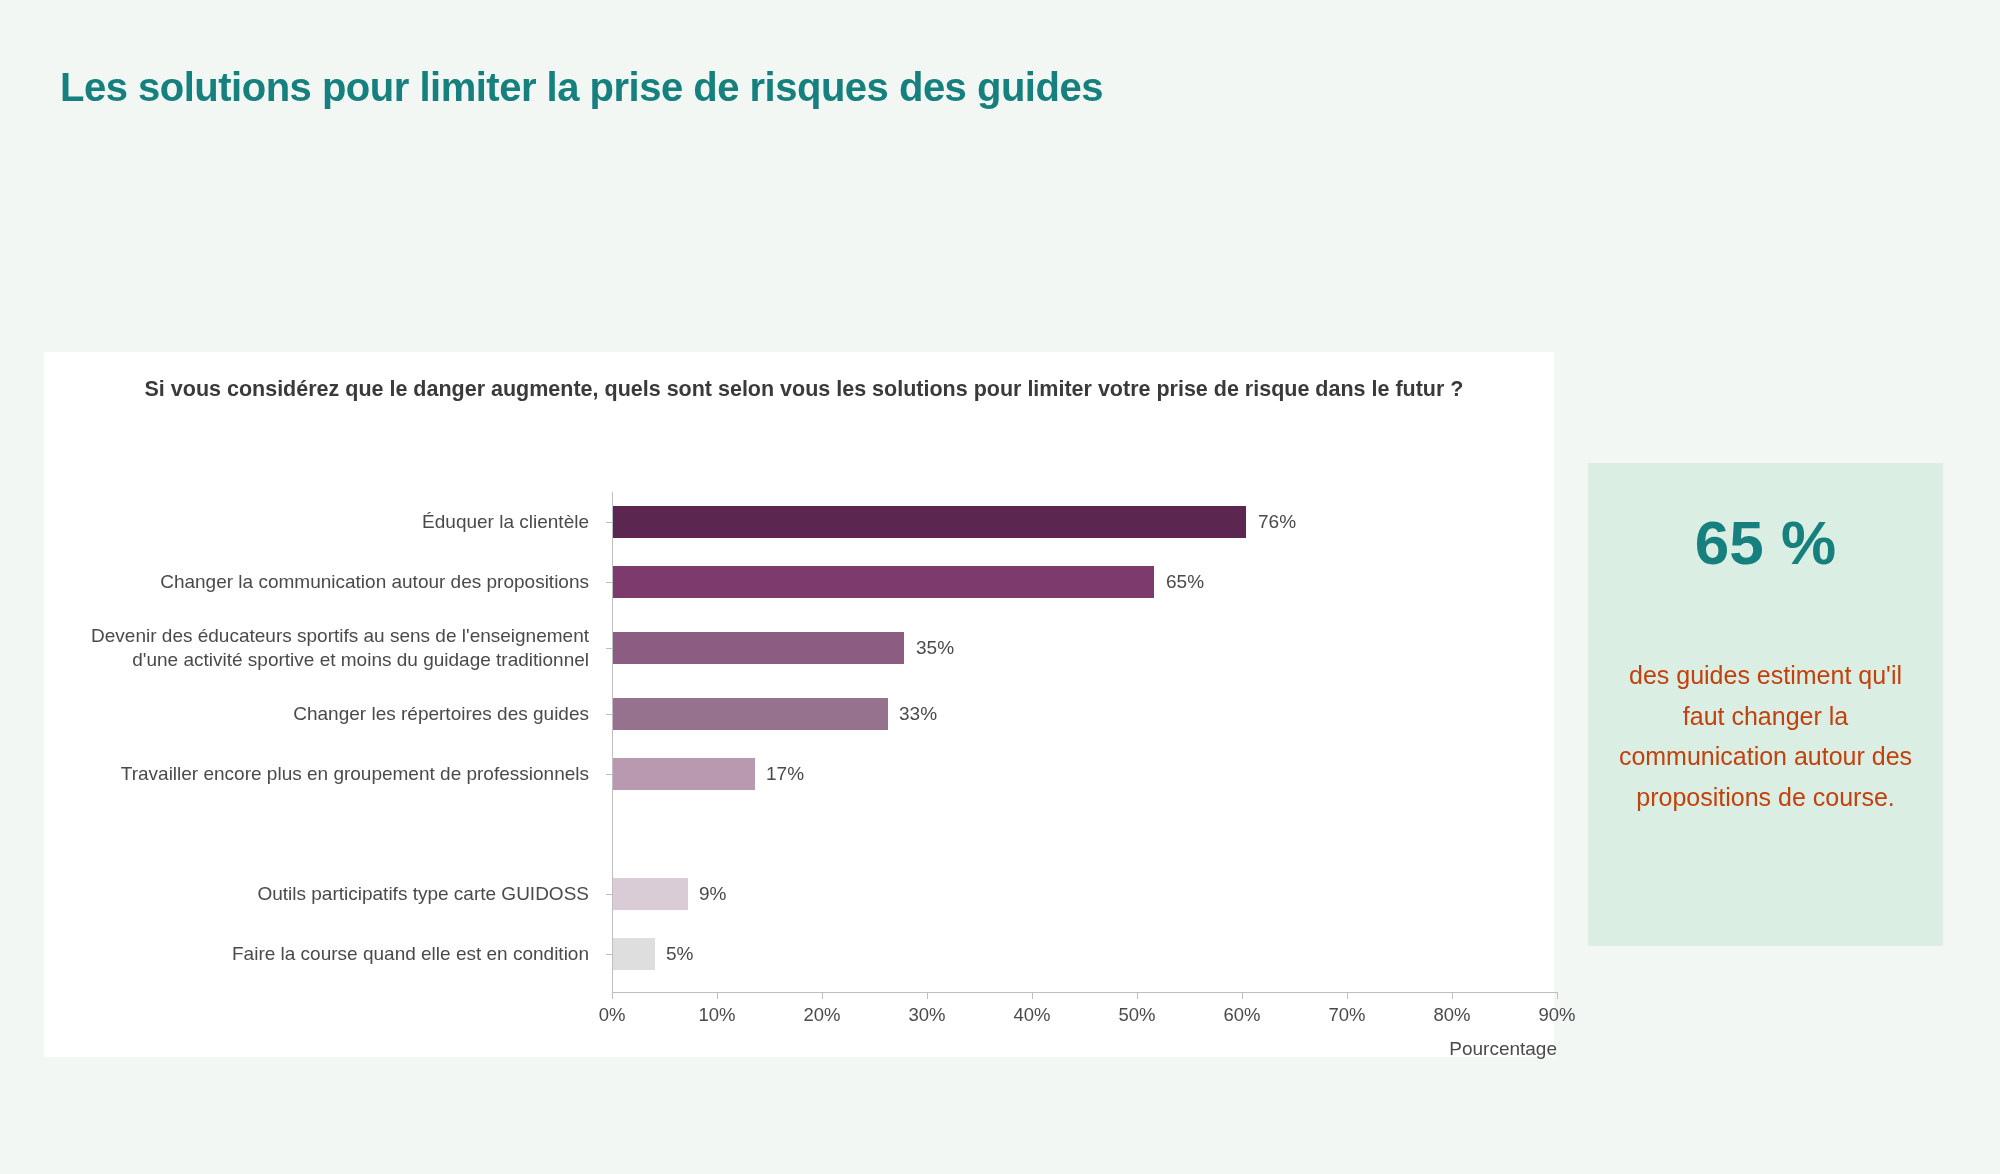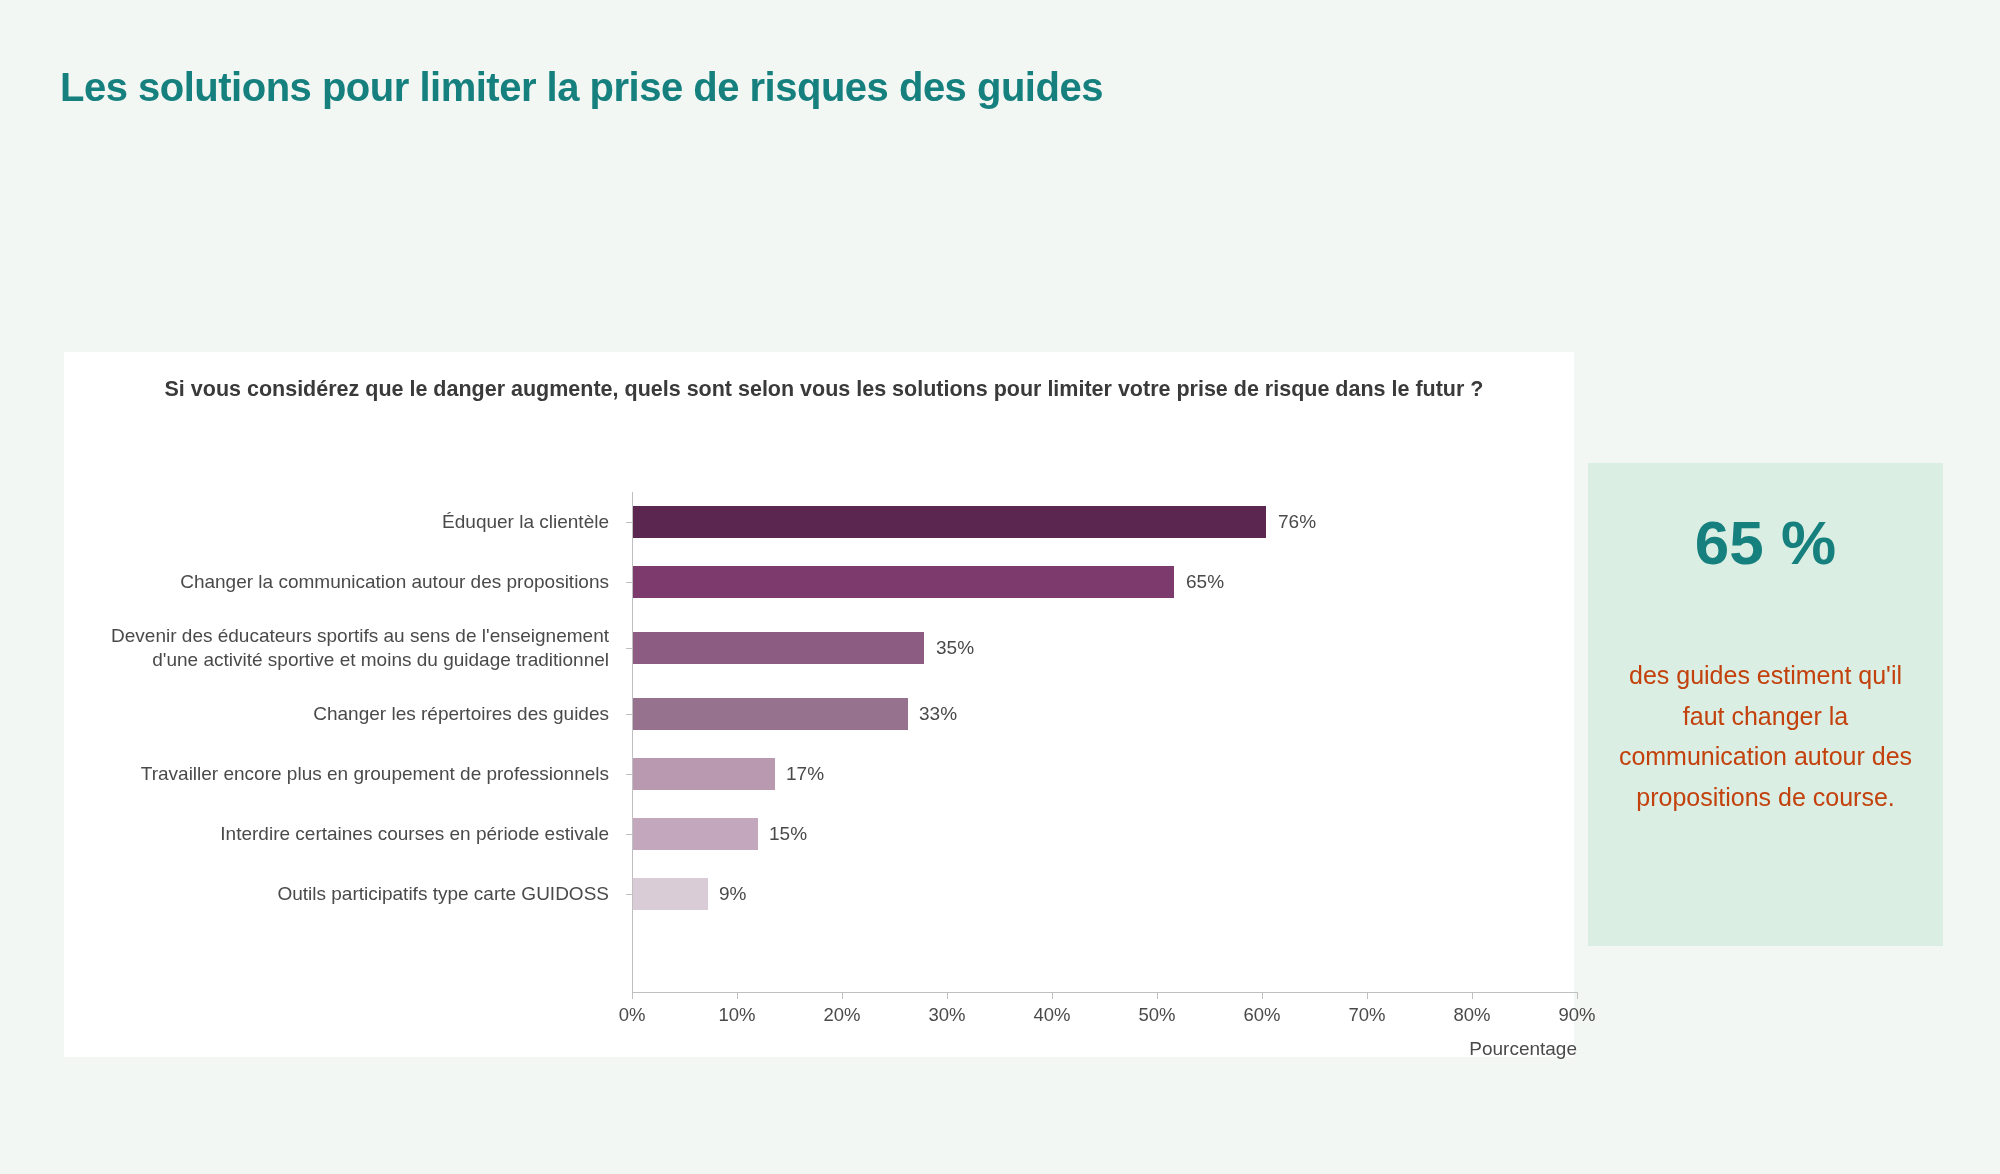--- a/index.html
+++ b/index.html
@@ -24,21 +24,21 @@
     font-size: 40px;
     line-height: 1.35;
     font-weight: bold;
     color: #16807e;
     letter-spacing: -0.5px;
   }
 
   
   .chart-card {
     position: absolute;
-    left: 64px;
+    left: 44px;
     top: 352px;
     width: 1510px;
     height: 705px;
     background: #ffffff;
     box-sizing: border-box;
   }
   .chart-question {
     position: absolute;
     left: 60px;
     top: 22px;
@@ -245,38 +245,38 @@
 
       <div class="row" style="top:252px;">
         <div class="label-wrap">
           <div class="cat-label">Travailler encore plus en groupement de professionnels</div>
         </div>
         <div class="tick"></div>
         <div class="bar" style="width:141.5px;background:#b899b0;"></div>
         <div class="bar-value" style="left:722px;">17%</div>
       </div>
 
-      <div class="row" style="top:312px;">
-        <div class="label-wrap">
-          <div class="cat-label">Interdire certaines courses en période estivale</div>
-        </div>
-        <div class="tick"></div>
-        <div class="bar" style="width:124.9px;background:#c3a8bd;"></div>
-        <div class="bar-value" style="left:705px;">15%</div>
-      </div>
 
       <div class="row" style="top:372px;">
         <div class="label-wrap">
           <div class="cat-label">Outils participatifs type carte GUIDOSS</div>
         </div>
         <div class="tick"></div>
         <div class="bar" style="width:74.9px;background:#d9ccd6;"></div>
         <div class="bar-value" style="left:655px;">9%</div>
       </div>
 
+      <div class="row" style="top:432px;">
+        <div class="label-wrap">
+          <div class="cat-label">Faire la course quand elle est en condition</div>
+        </div>
+        <div class="tick"></div>
+        <div class="bar" style="width:41.6px;background:#dedede;"></div>
+        <div class="bar-value" style="left:622px;">5%</div>
+      </div>
 
     </div>
 
     <div class="x-axis"></div>
 
     <div class="x-ticks">
       <div class="x-tick" style="left:568px;"></div>
       <div class="x-tick-label" style="left:568px;">0%</div>
 
       <div class="x-tick" style="left:673px;"></div>

